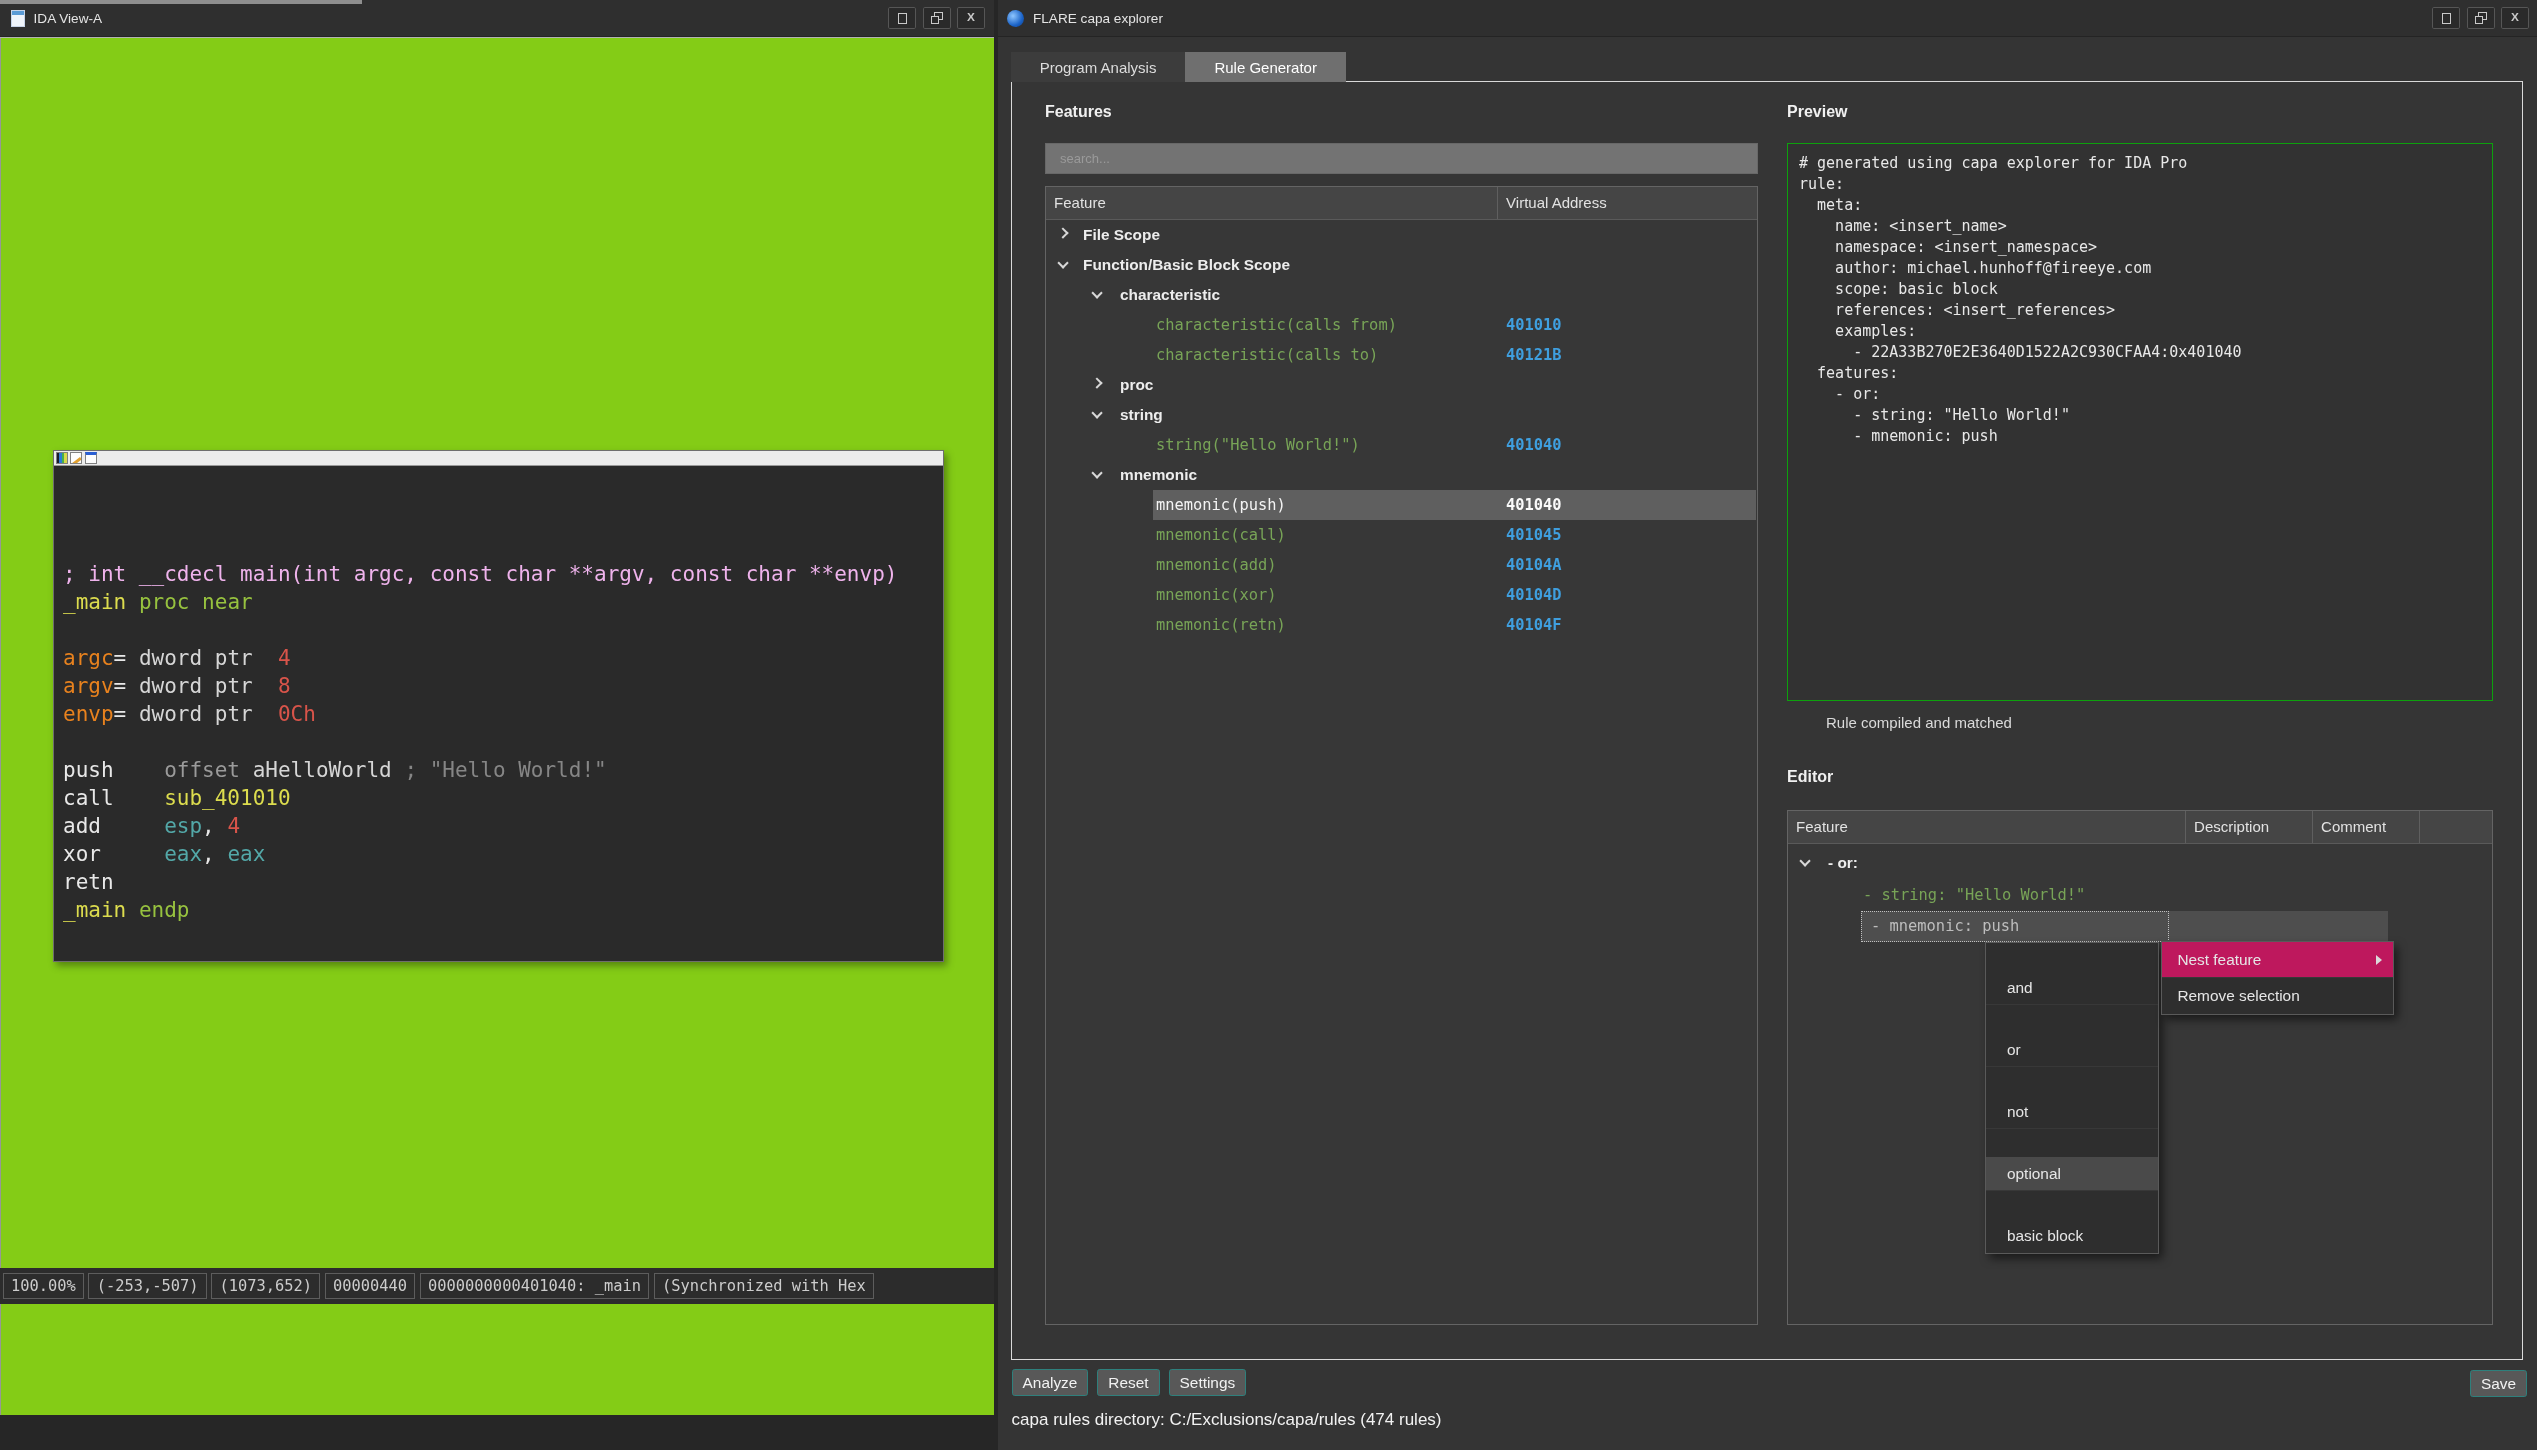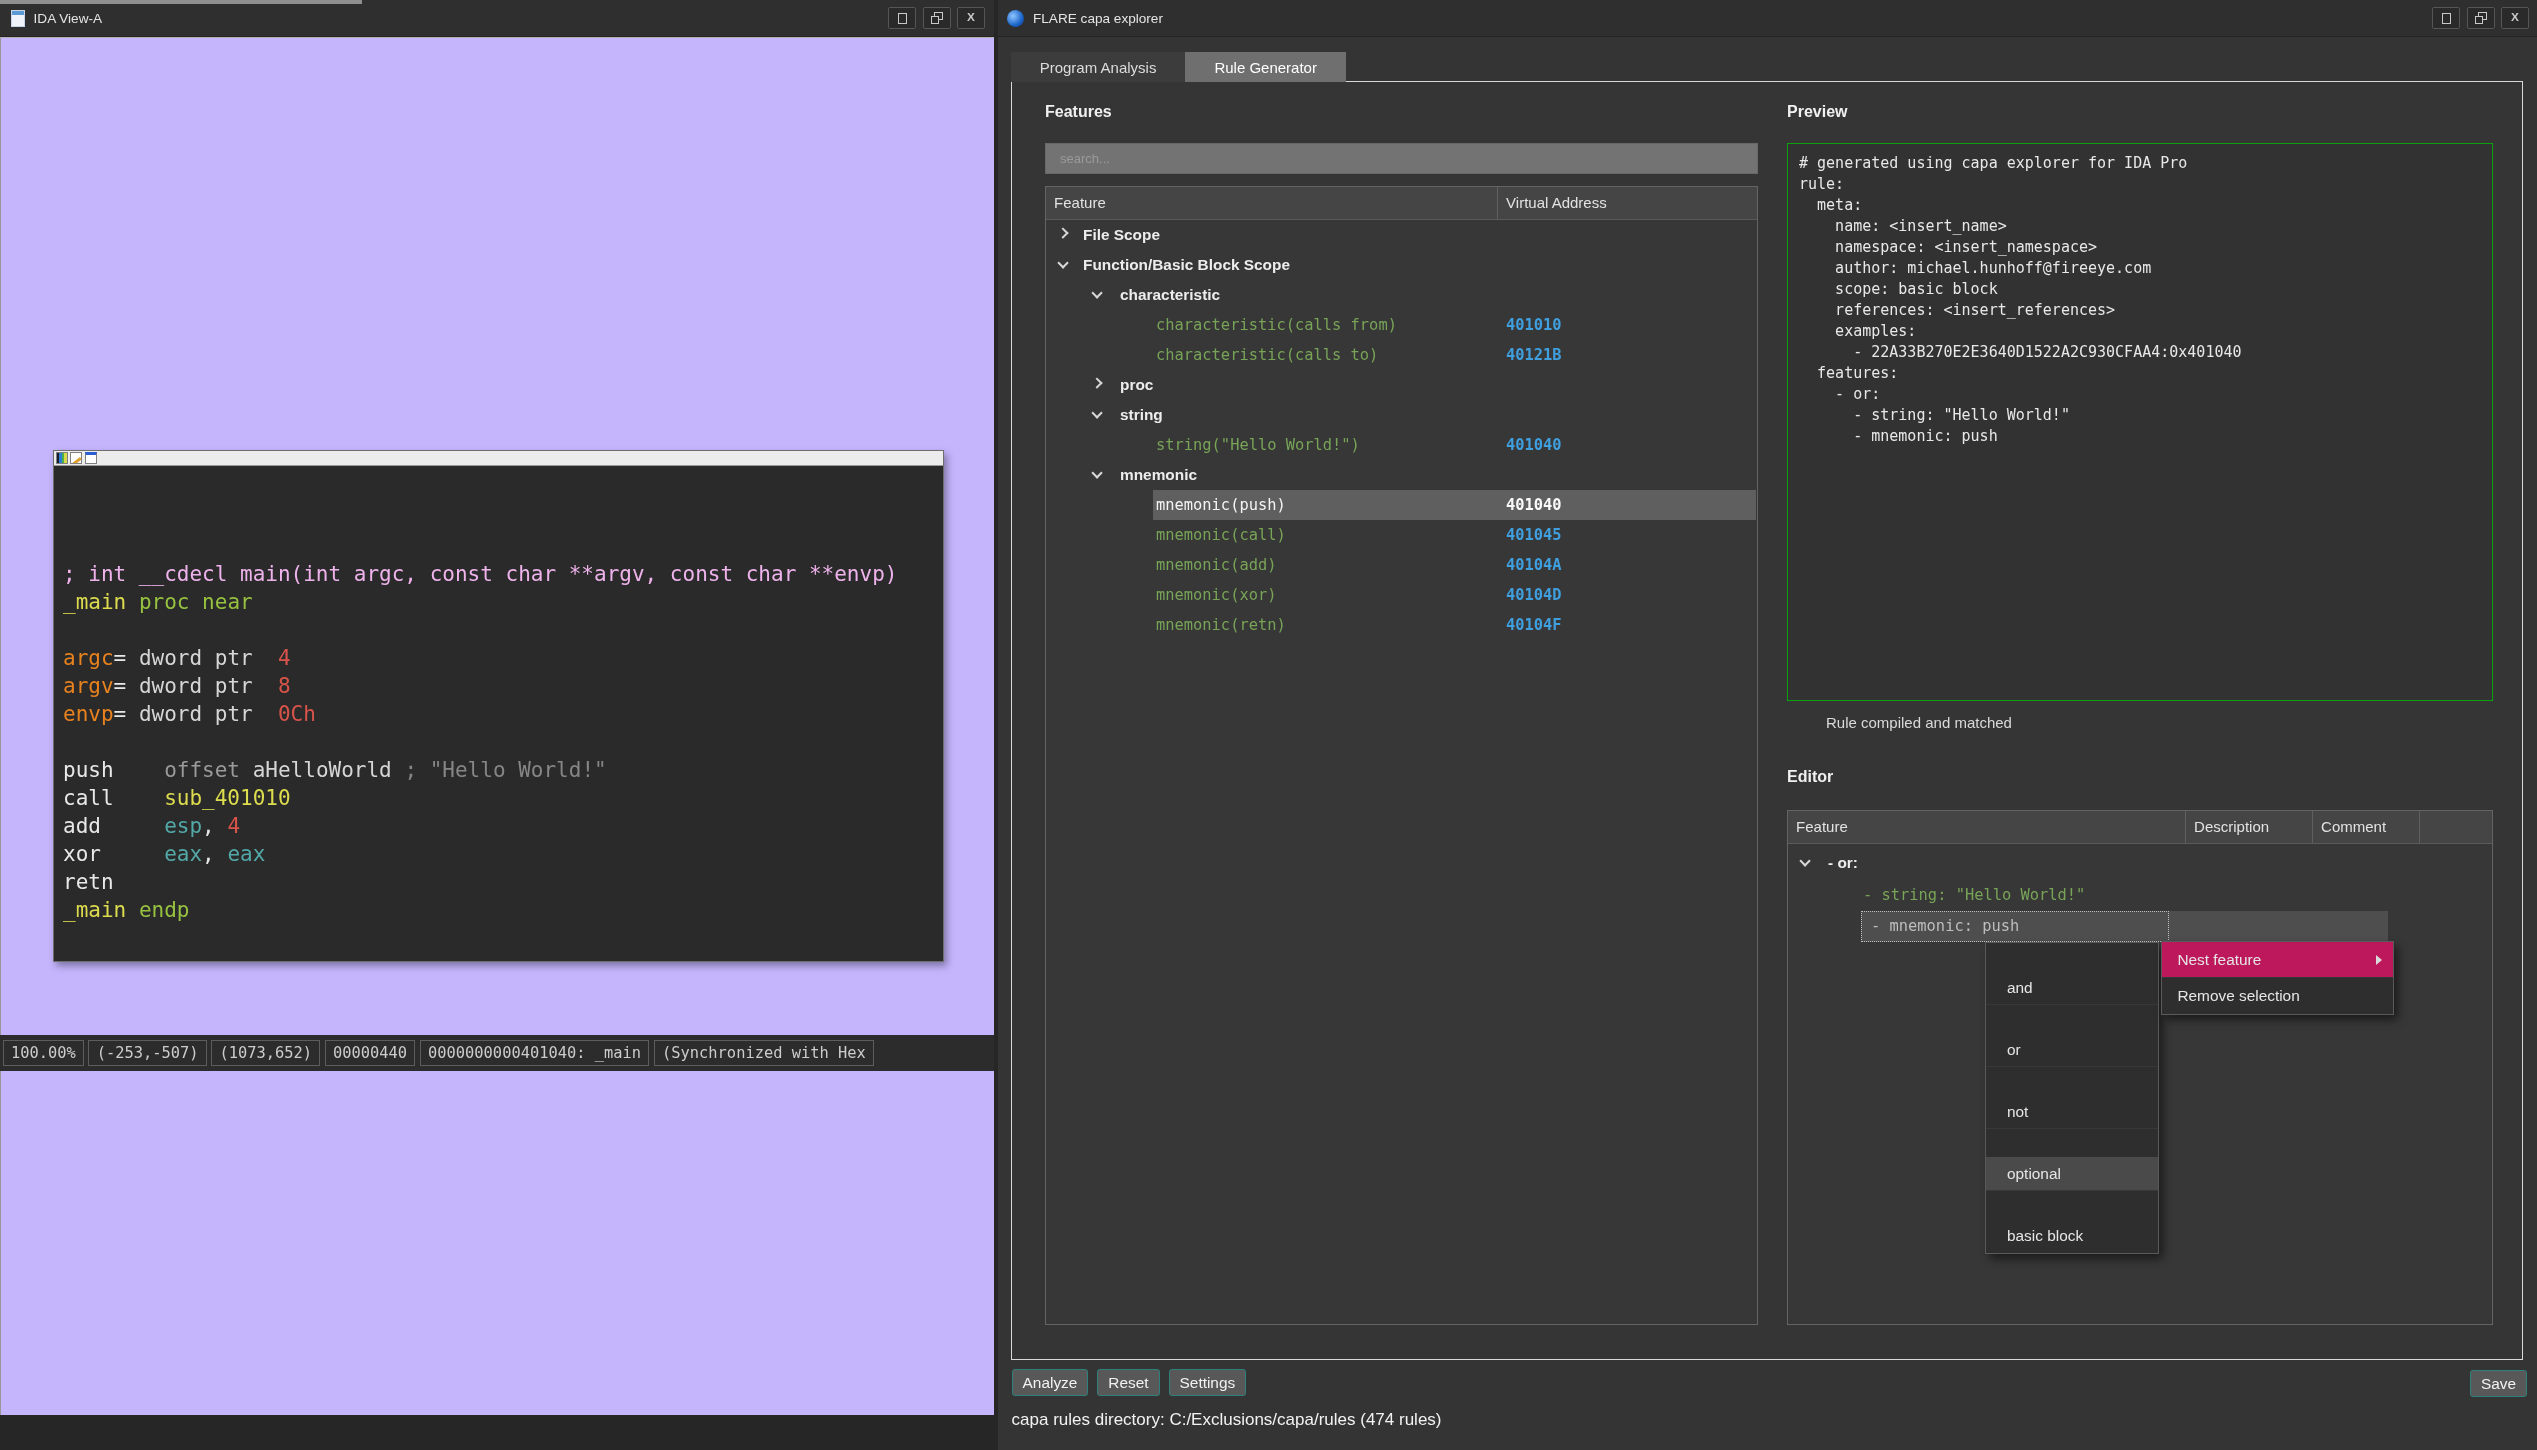--- a/index.html
+++ b/index.html
@@ -3,42 +3,42 @@
 <meta charset="utf-8">
 <style>
   * { box-sizing: border-box; }
   html,body { margin:0; padding:0; }
   body {
     width:2538px; height:1451px; position:relative; overflow:hidden;
     background:#262626; font-family:"Liberation Sans", sans-serif;
   }
 
   
-  .ida-win { position:absolute; left:0; top:0; width:994px; height:1071px; background:#b3b3b3; }
+  .ida-win { position:absolute; left:0; top:0; width:994px; height:1304px; background:#b3b3b3; }
   .top-strip { position:absolute; left:0; top:0; width:362px; height:3.6px; background:#8f8f8f; z-index:5; }
   .titlebar {
     position:absolute; left:0; top:0; right:0; height:37px; background:#2f2f2f;
     display:flex; align-items:center; border-bottom:0.9px solid #242424;
   }
   .win-title { color:#e4e4e4; font-size:13.6px; margin-left:9px; white-space:nowrap; }
   .win-btns { margin-left:auto; display:flex; gap:6.3px; margin-right:9px; }
   .wbtn {
     width:28px; height:22.6px; background:#2a2a2a; border:0.9px solid #565656; border-radius:1.8px;
     display:flex; align-items:center; justify-content:center; color:#c9c9c9;
   }
   .g-max { width:9px; height:11px; border:1.8px solid #c9c9c9; }
   .g-float { position:relative; width:11.8px; height:11.8px; }
   .g-float::before { content:""; position:absolute; right:0; top:0; width:6.3px; height:6.3px; border:1.4px solid #c9c9c9; }
   .g-float::after  { content:""; position:absolute; left:0; bottom:0; width:6.3px; height:6.3px; border:1.4px solid #c9c9c9; background:#2a2a2a; }
   .g-close { font-size:11.8px; font-weight:bold; line-height:1; }
   .ida-doc-icon {
     width:13.6px; height:17px; margin-left:11px; border:0.9px solid #c8d4e8;
     background:linear-gradient(180deg,#5b9bd5 0 30%, #f0f4fa 30%), repeating-linear-gradient(180deg,#f0f4fa 0 2.7px, #38588c 2.7px 4.5px);
   }
-  .ida-canvas { position:absolute; left:0; top:38px; width:994px; height:1377px; background:#c4b5fd; border-left:0.9px solid #979797; }
+  .ida-canvas { position:absolute; left:0; top:38px; width:994px; height:1377px; background:#84cc16; border-left:0.9px solid #979797; }
 
   
   .code-win {
     position:absolute; left:52px; top:412px; width:891px; height:512px;
     background:#2a2a2a; border:0.9px solid #6e6e6e; box-shadow:2.7px 3.6px 7.2px rgba(0,0,0,0.35);
   }
   .code-toolbar {
     position:absolute; left:0; top:0; right:0; height:15.4px; background:#ececec;
     display:flex; align-items:center; gap:2.7px; padding-left:1.8px; border-bottom:0.9px solid #9a9a9a;
   }

